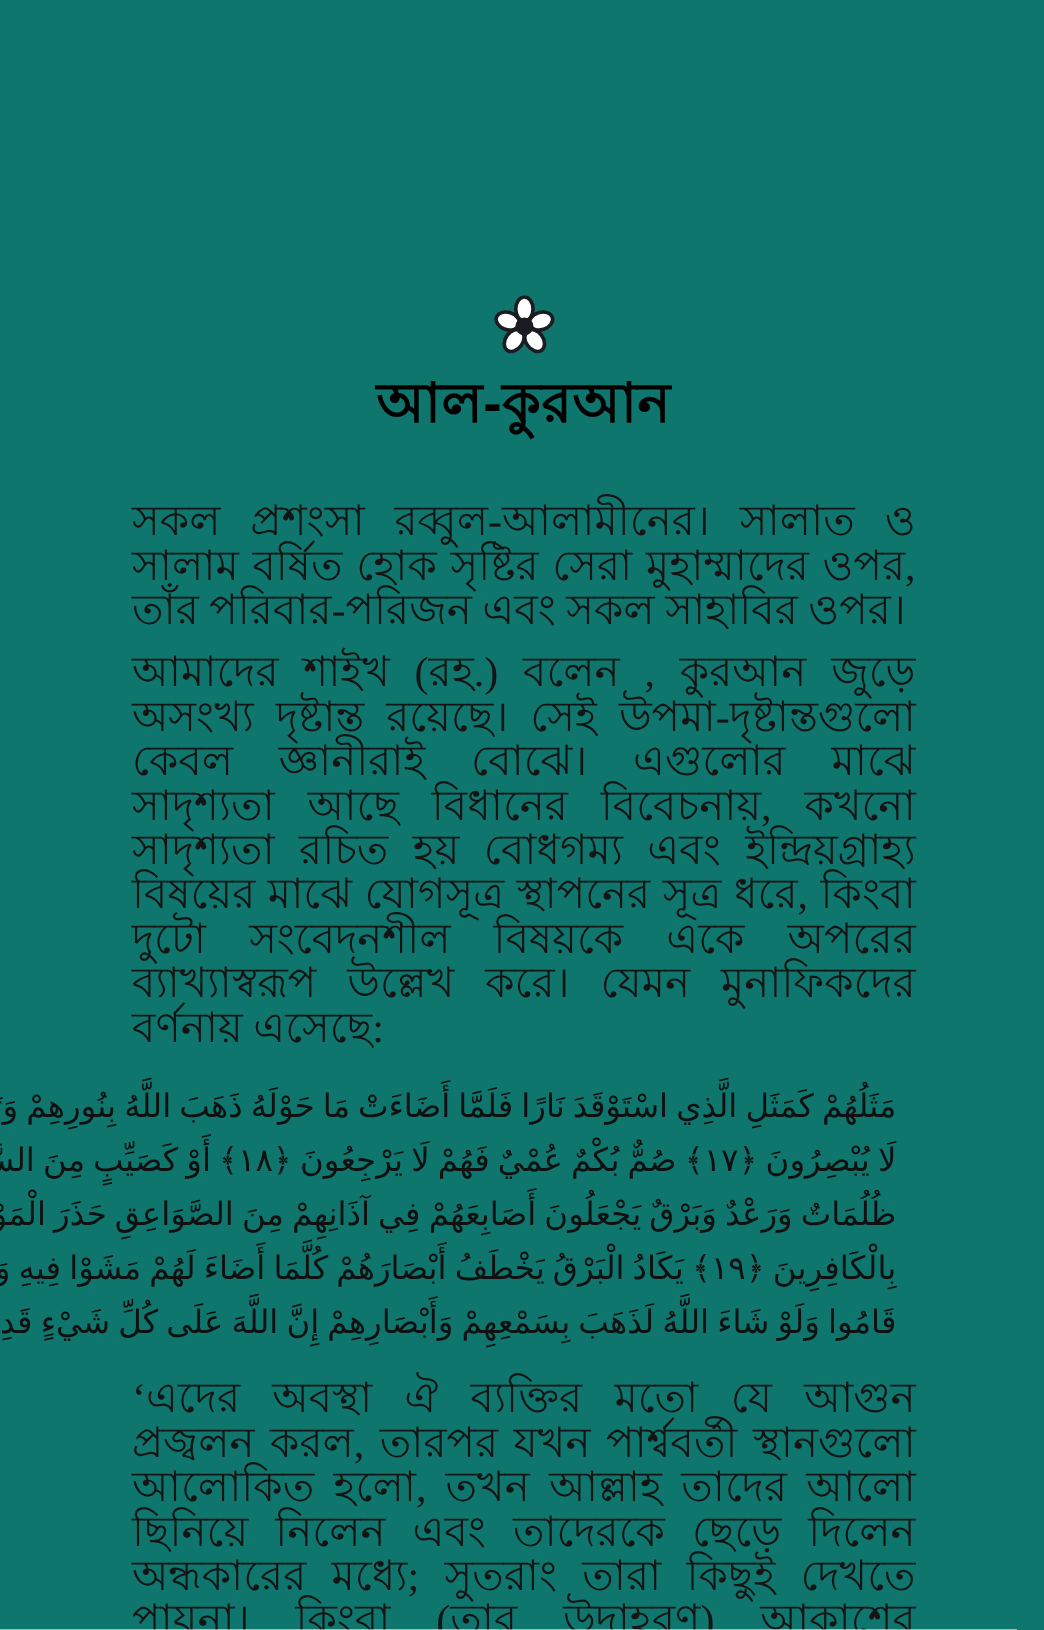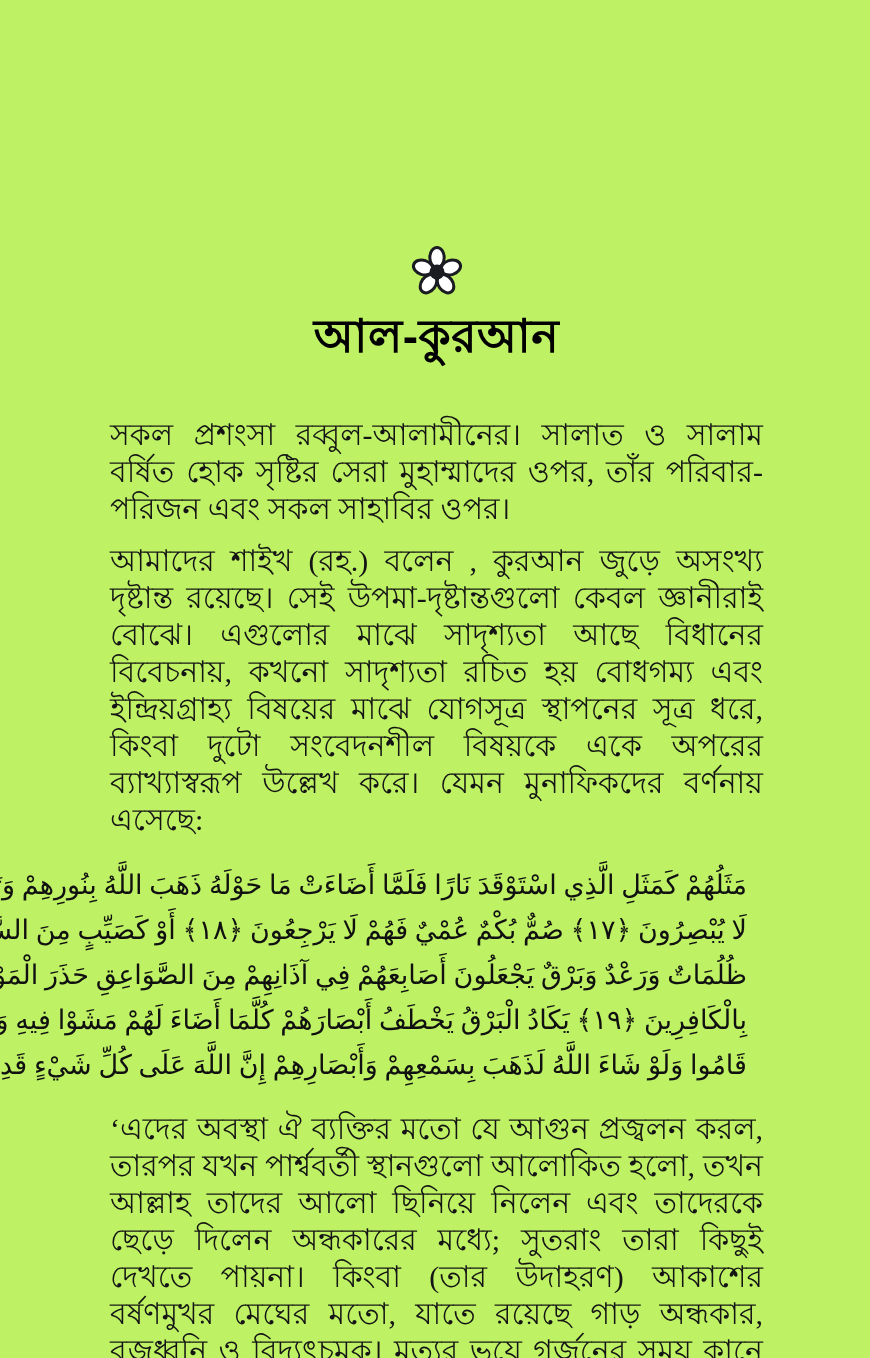--- a/index.html
+++ b/index.html
@@ -4,21 +4,21 @@
 <style>
   html, body {
     margin: 0;
     padding: 0;
     background: #ffffff;
   }
   .page {
     position: relative;
     width: 870px;
     height: 1358px;
-    background: #bef264;
+    background: #0f766e;
     color: #141414;
     box-sizing: border-box;
     padding: 246px 107px 0 110px;
     font-family: "Liberation Serif", serif;
     overflow: hidden;
   }
   .ornament {
     text-align: center;
     margin: 0 0 10px 0;
     line-height: 0;
@@ -35,21 +35,21 @@
     font-size: 46px;
     line-height: 1.26;
     color: #000000;
     letter-spacing: 0.5px;
   }
   .body-text {
     margin-top: 50px;
   }
   .para {
     margin: 0 0 15px 0;
-    font-size: 30px;
+    font-size: 35px;
     line-height: 37px;
     text-align: justify;
     color: #141414;
   }
   .para.last {
     margin-bottom: 0;
   }
   .arabic-block {
     direction: rtl;
     text-align: center;

